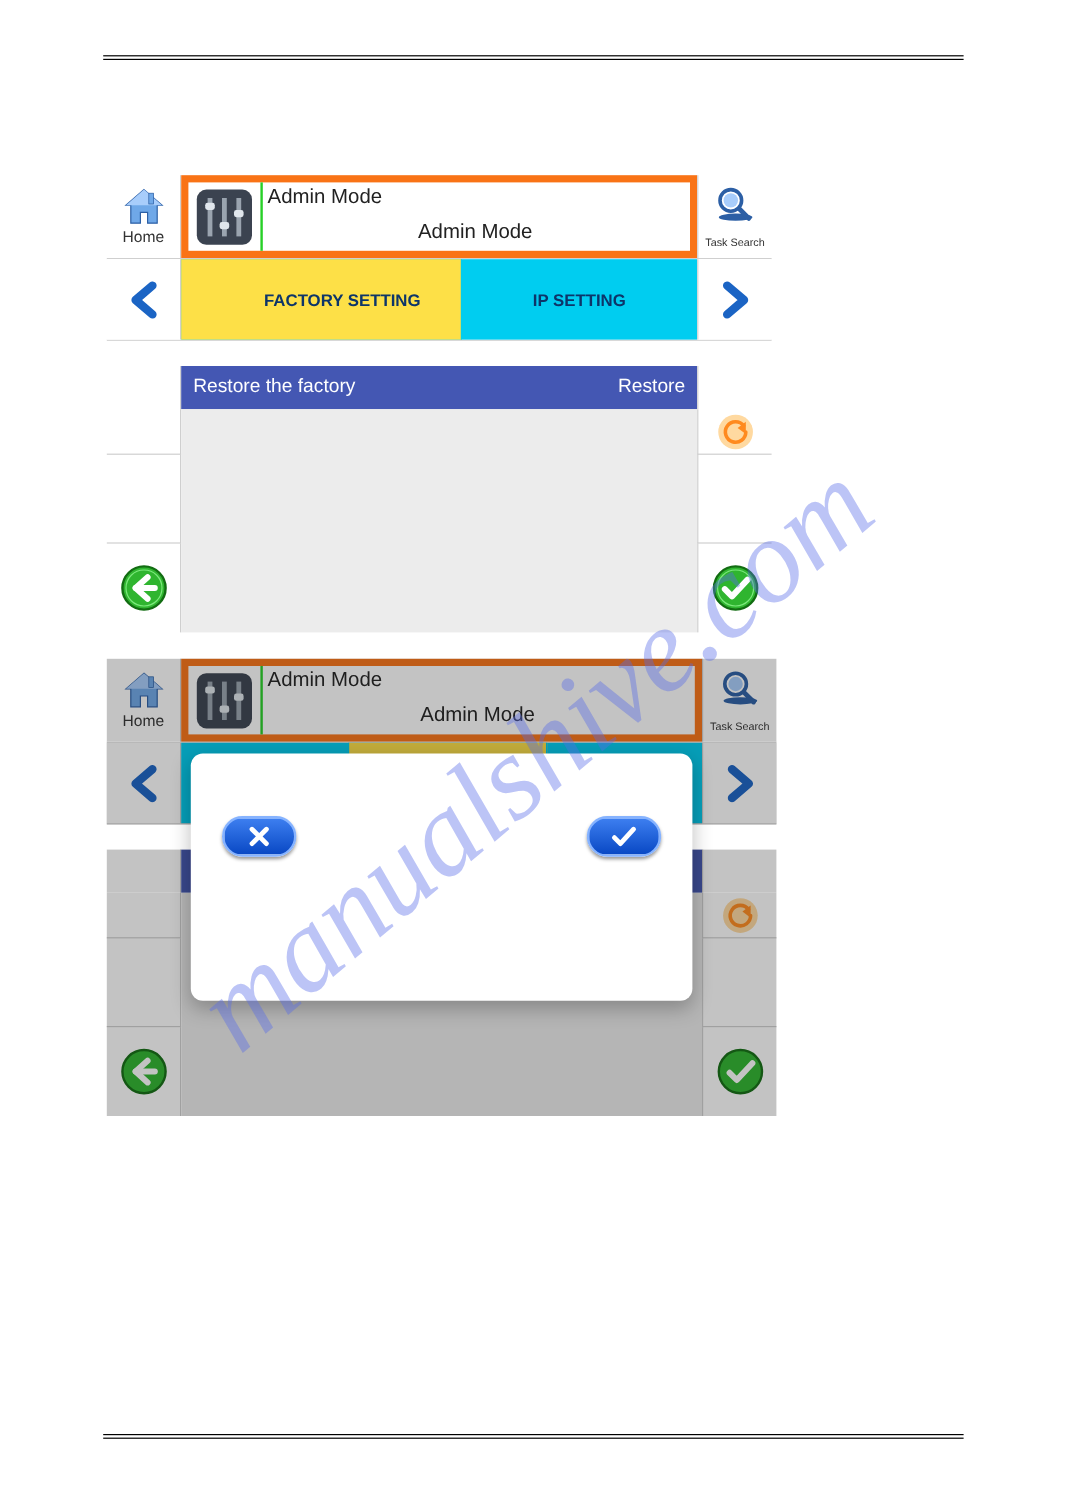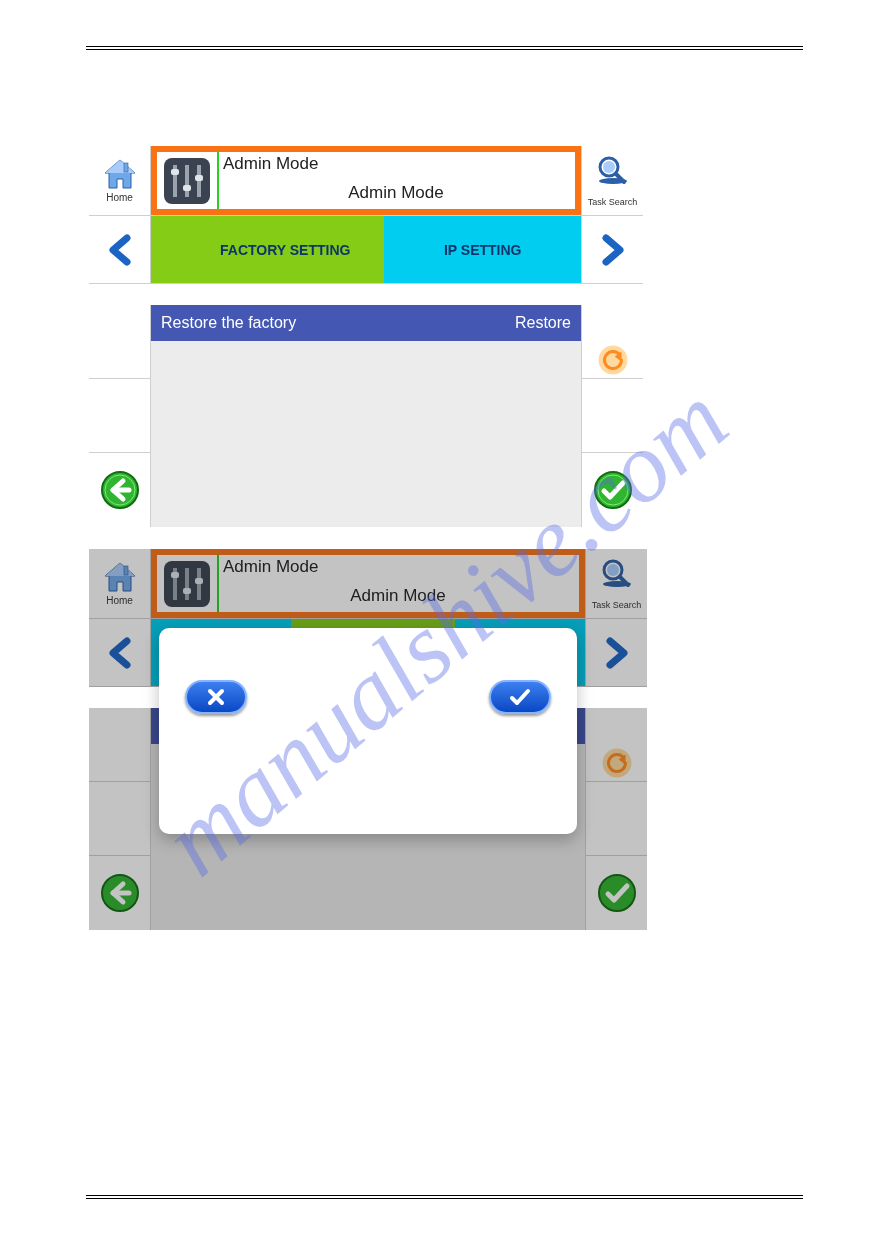--- a/index.html
+++ b/index.html
@@ -64,21 +64,21 @@
   .hdr-left {
     width: 62px;
     display: flex;
     flex-direction: column;
     align-items: center;
     justify-content: center;
     background: #fff;
     border-right: 1px solid #cfcfcf;
   }
   .hdr-left .home-label {
-    font-size: 10px;
+    font-size: 13px;
     color: #333;
     margin-top: 2px;
   }
   .hdr-center {
     flex: 1;
     border: 6px solid #f97316;
     display: flex;
     background: #fff;
   }
   .hdr-icon {
@@ -135,21 +135,21 @@
     flex: 1;
     display: flex;
     align-items: center;
     justify-content: center;
     font-size: 14px;
     font-weight: bold;
     color: #0d3569;
     border-right: 1px solid #00cdf0;
   }
   .tab.active {
-    background: #84cc16;
+    background: #fde047;
     color: #0d3569;
     padding-left: 36px;
   }
 
   
   .setting-row {
     display: flex;
     height: 36px;
     margin-top: 21px;
   }

